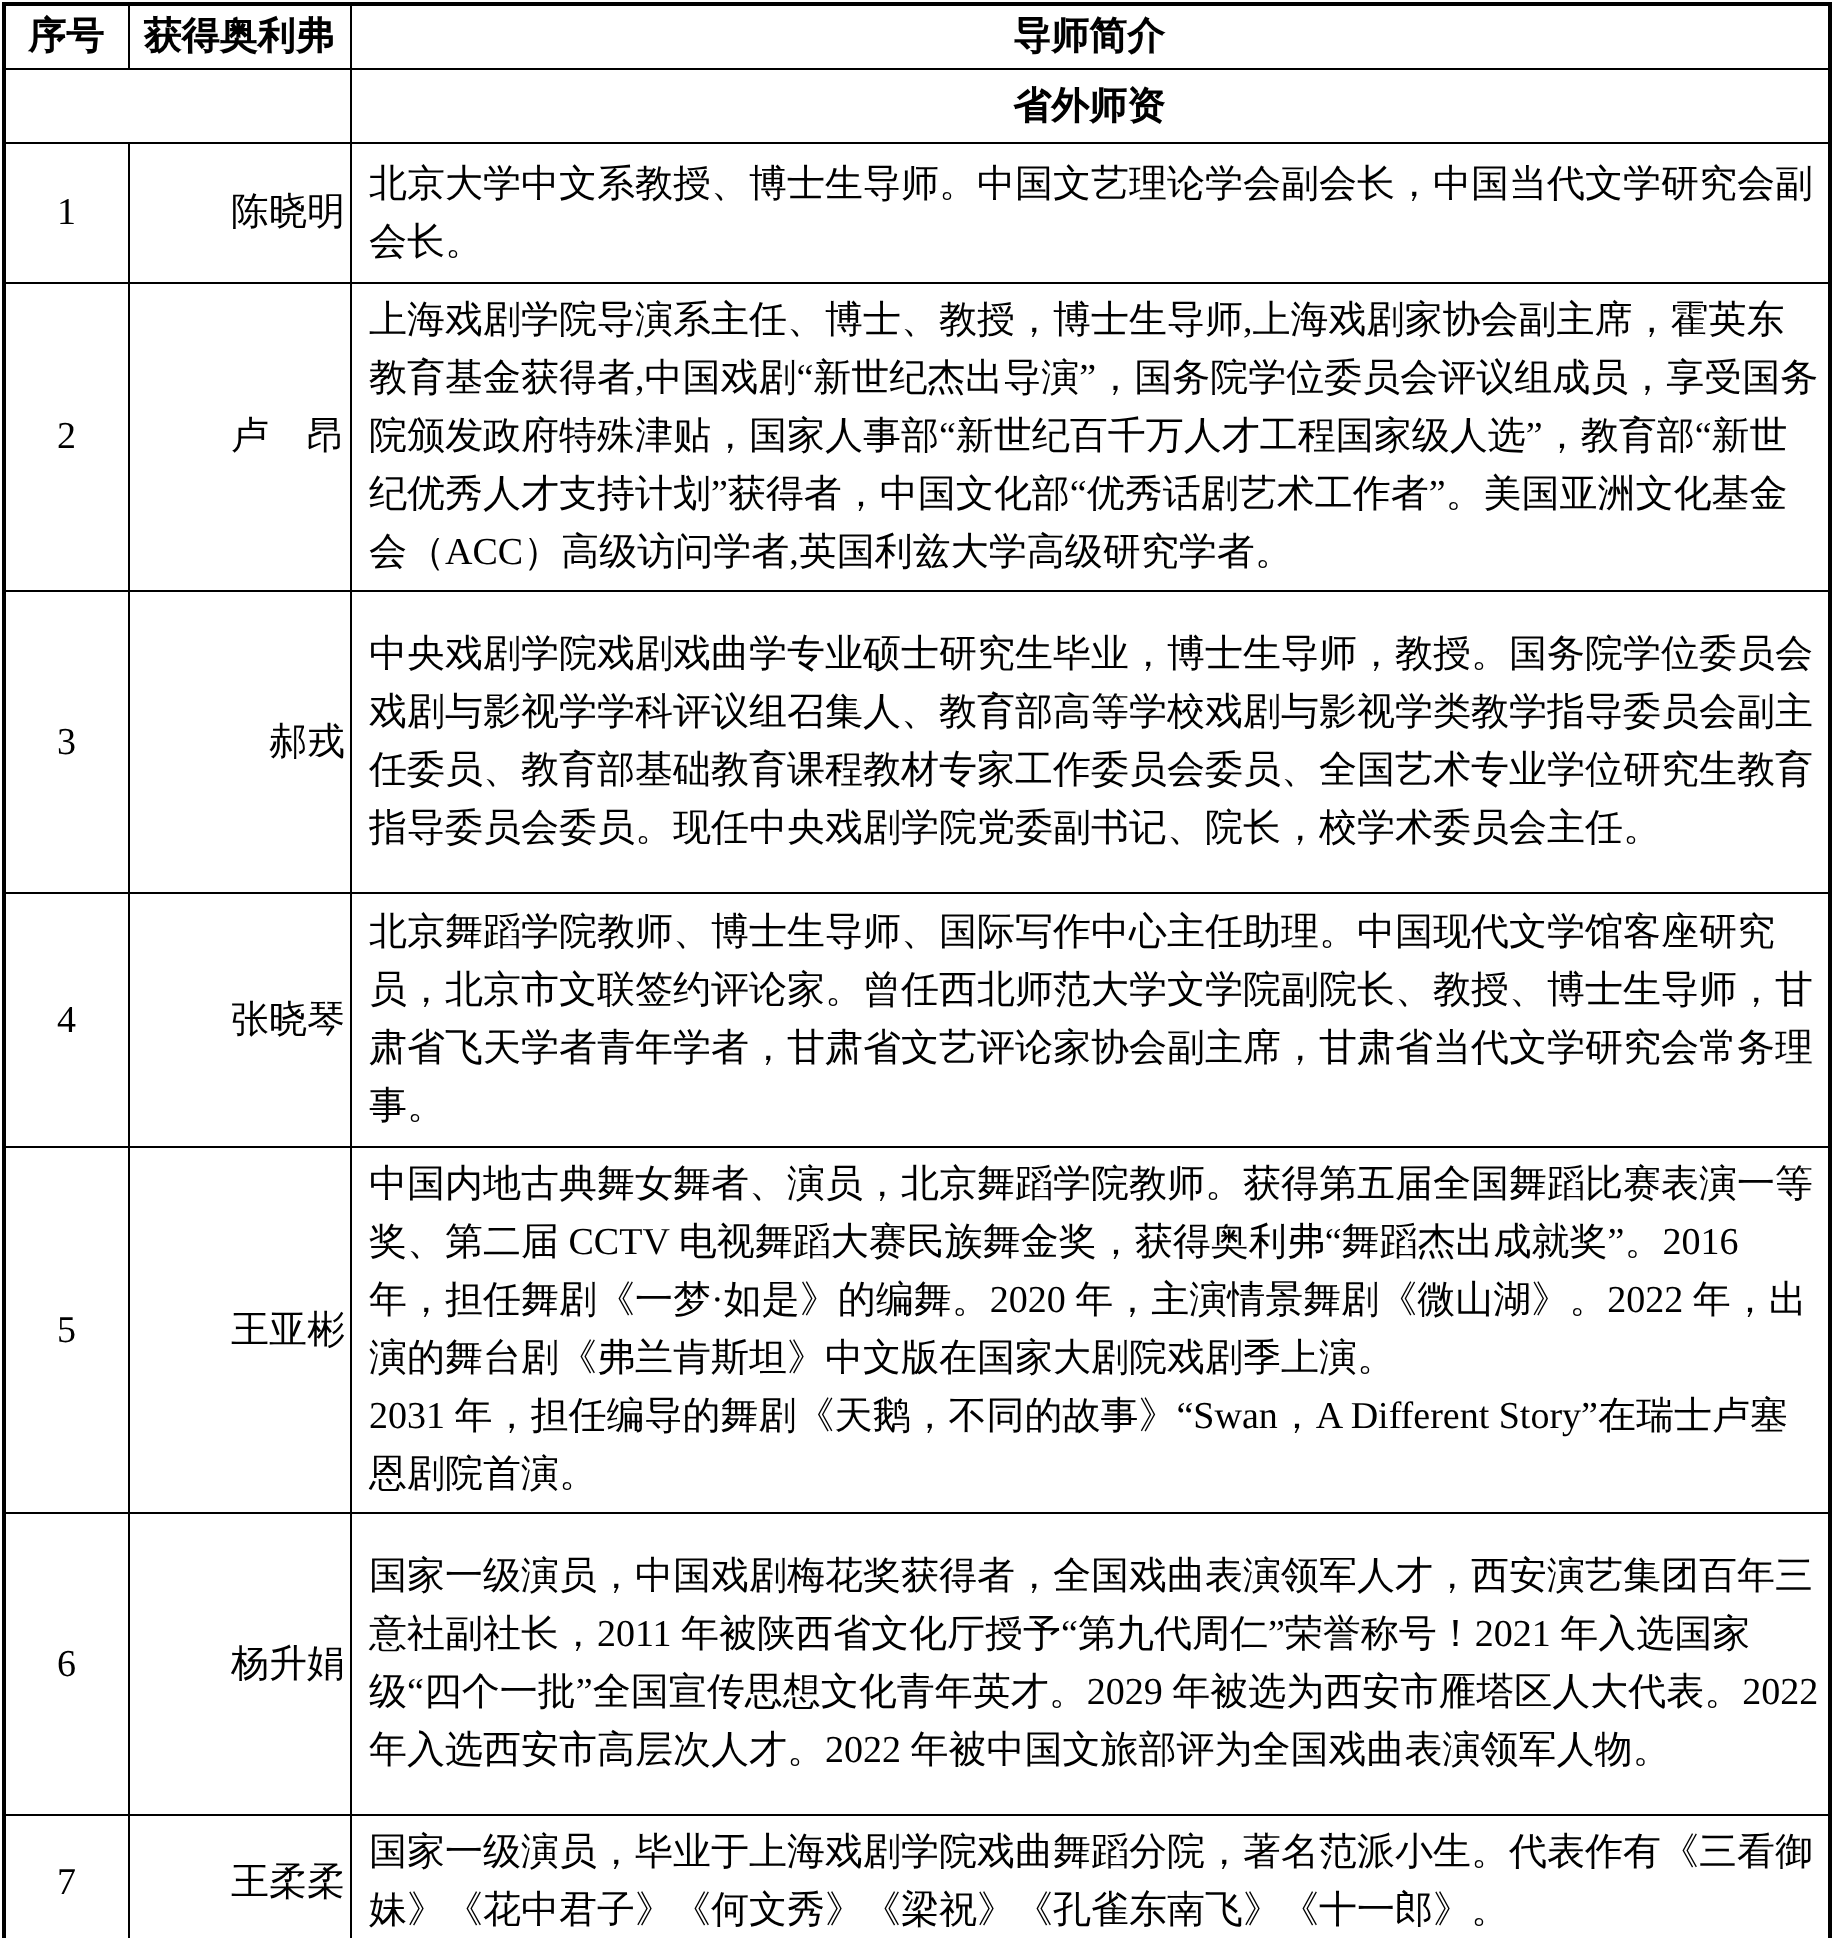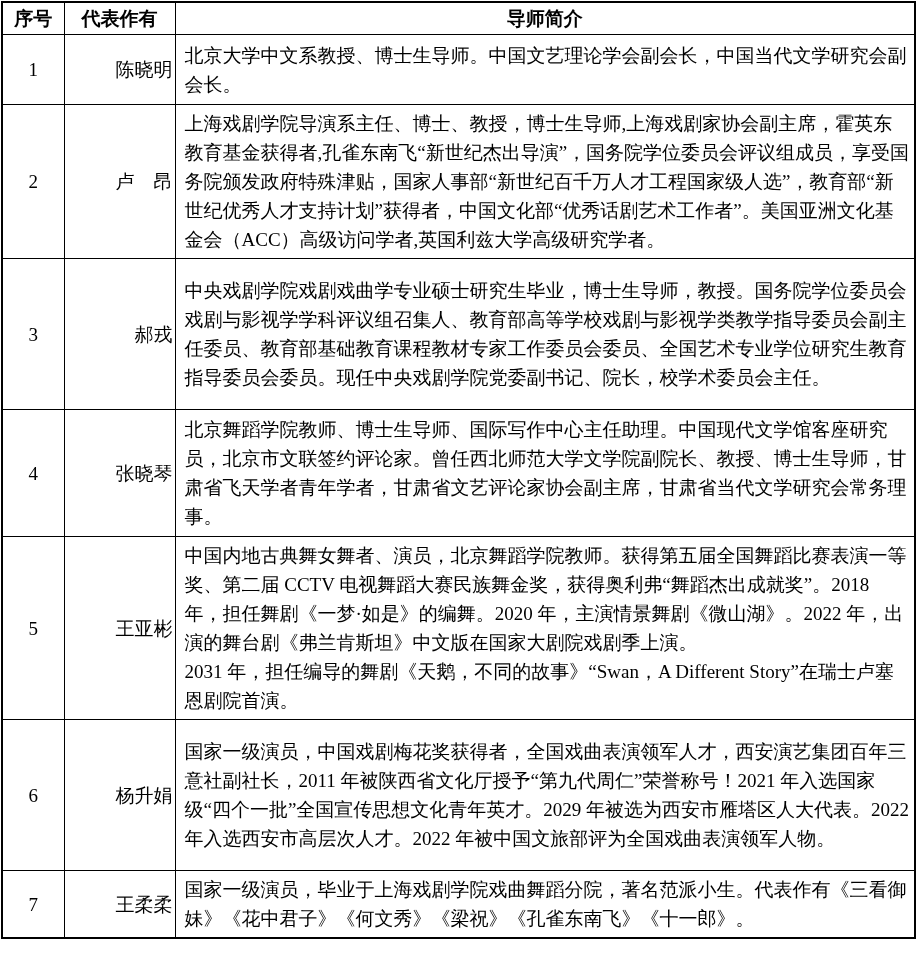--- a/index.html
+++ b/index.html
@@ -60,39 +60,43 @@
 
 <table class="mentor-table">
   <colgroup>
     <col class="col-num">
     <col class="col-name">
     <col class="col-bio">
   </colgroup>
   <thead>
     <tr class="header-row">
       <th class="header-cell">序号</th>
-      <th class="header-cell">代表作有</th>
+      <th class="header-cell">获得奥利弗</th>
       <th class="header-cell">导师简介</th>
     </tr>
   </thead>
   <tbody>
+    <tr class="section-row">
+      <td class="section-cell" colspan="2"></td>
+      <td class="section-cell">省外师资</td>
+    </tr>
 
   <tr style="height: 70px;">
     <td class="num-cell">1</td>
     <td class="name-cell">陈晓明</td>
     <td class="bio-cell">
           <div>北京大学中文系教授、博士生导师。中国文艺理论学会副会长，中国当代文学研究会副会长。</div>
         </td>
   </tr>
 
   <tr style="height: 147px;">
     <td class="num-cell">2</td>
     <td class="name-cell">卢　昂</td>
     <td class="bio-cell">
-          <div>上海戏剧学院导演系主任、博士、教授，博士生导师,上海戏剧家协会副主席，霍英东教育基金获得者,孔雀东南飞“新世纪杰出导演”，国务院学位委员会评议组成员，享受国务院颁发政府特殊津贴，国家人事部“新世纪百千万人才工程国家级人选”，教育部“新世纪优秀人才支持计划”获得者，中国文化部“优秀话剧艺术工作者”。美国亚洲文化基金会（ACC）高级访问学者,英国利兹大学高级研究学者。</div>
+          <div>上海戏剧学院导演系主任、博士、教授，博士生导师,上海戏剧家协会副主席，霍英东教育基金获得者,中国戏剧“新世纪杰出导演”，国务院学位委员会评议组成员，享受国务院颁发政府特殊津贴，国家人事部“新世纪百千万人才工程国家级人选”，教育部“新世纪优秀人才支持计划”获得者，中国文化部“优秀话剧艺术工作者”。美国亚洲文化基金会（ACC）高级访问学者,英国利兹大学高级研究学者。</div>
         </td>
   </tr>
 
   <tr style="height: 151px;">
     <td class="num-cell">3</td>
     <td class="name-cell">郝戎</td>
     <td class="bio-cell">
           <div>中央戏剧学院戏剧戏曲学专业硕士研究生毕业，博士生导师，教授。国务院学位委员会戏剧与影视学学科评议组召集人、教育部高等学校戏剧与影视学类教学指导委员会副主任委员、教育部基础教育课程教材专家工作委员会委员、全国艺术专业学位研究生教育指导委员会委员。现任中央戏剧学院党委副书记、院长，校学术委员会主任。</div>
         </td>
   </tr>
@@ -102,21 +106,21 @@
     <td class="name-cell">张晓琴</td>
     <td class="bio-cell">
           <div>北京舞蹈学院教师、博士生导师、国际写作中心主任助理。中国现代文学馆客座研究员，北京市文联签约评论家。曾任西北师范大学文学院副院长、教授、博士生导师，甘肃省飞天学者青年学者，甘肃省文艺评论家协会副主席，甘肃省当代文学研究会常务理事。</div>
         </td>
   </tr>
 
   <tr style="height: 182px;">
     <td class="num-cell">5</td>
     <td class="name-cell">王亚彬</td>
     <td class="bio-cell">
-          <div>中国内地古典舞女舞者、演员，北京舞蹈学院教师。获得第五届全国舞蹈比赛表演一等奖、第二届 CCTV 电视舞蹈大赛民族舞金奖，获得奥利弗“舞蹈杰出成就奖”。2018 年，担任舞剧《一梦·如是》的编舞。2020 年，主演情景舞剧《微山湖》。2022 年，出演的舞台剧《弗兰肯斯坦》中文版在国家大剧院戏剧季上演。</div>
+          <div>中国内地古典舞女舞者、演员，北京舞蹈学院教师。获得第五届全国舞蹈比赛表演一等奖、第二届 CCTV 电视舞蹈大赛民族舞金奖，获得奥利弗“舞蹈杰出成就奖”。2016 年，担任舞剧《一梦·如是》的编舞。2020 年，主演情景舞剧《微山湖》。2022 年，出演的舞台剧《弗兰肯斯坦》中文版在国家大剧院戏剧季上演。</div>
           <div>2031 年，担任编导的舞剧《天鹅，不同的故事》“Swan，A Different Story”在瑞士卢塞恩剧院首演。</div>
         </td>
   </tr>
 
   <tr style="height: 151px;">
     <td class="num-cell">6</td>
     <td class="name-cell">杨升娟</td>
     <td class="bio-cell">
           <div>国家一级演员，中国戏剧梅花奖获得者，全国戏曲表演领军人才，西安演艺集团百年三意社副社长，2011 年被陕西省文化厅授予“第九代周仁”荣誉称号！2021 年入选国家级“四个一批”全国宣传思想文化青年英才。2029 年被选为西安市雁塔区人大代表。2022 年入选西安市高层次人才。2022 年被中国文旅部评为全国戏曲表演领军人物。</div>
         </td>

